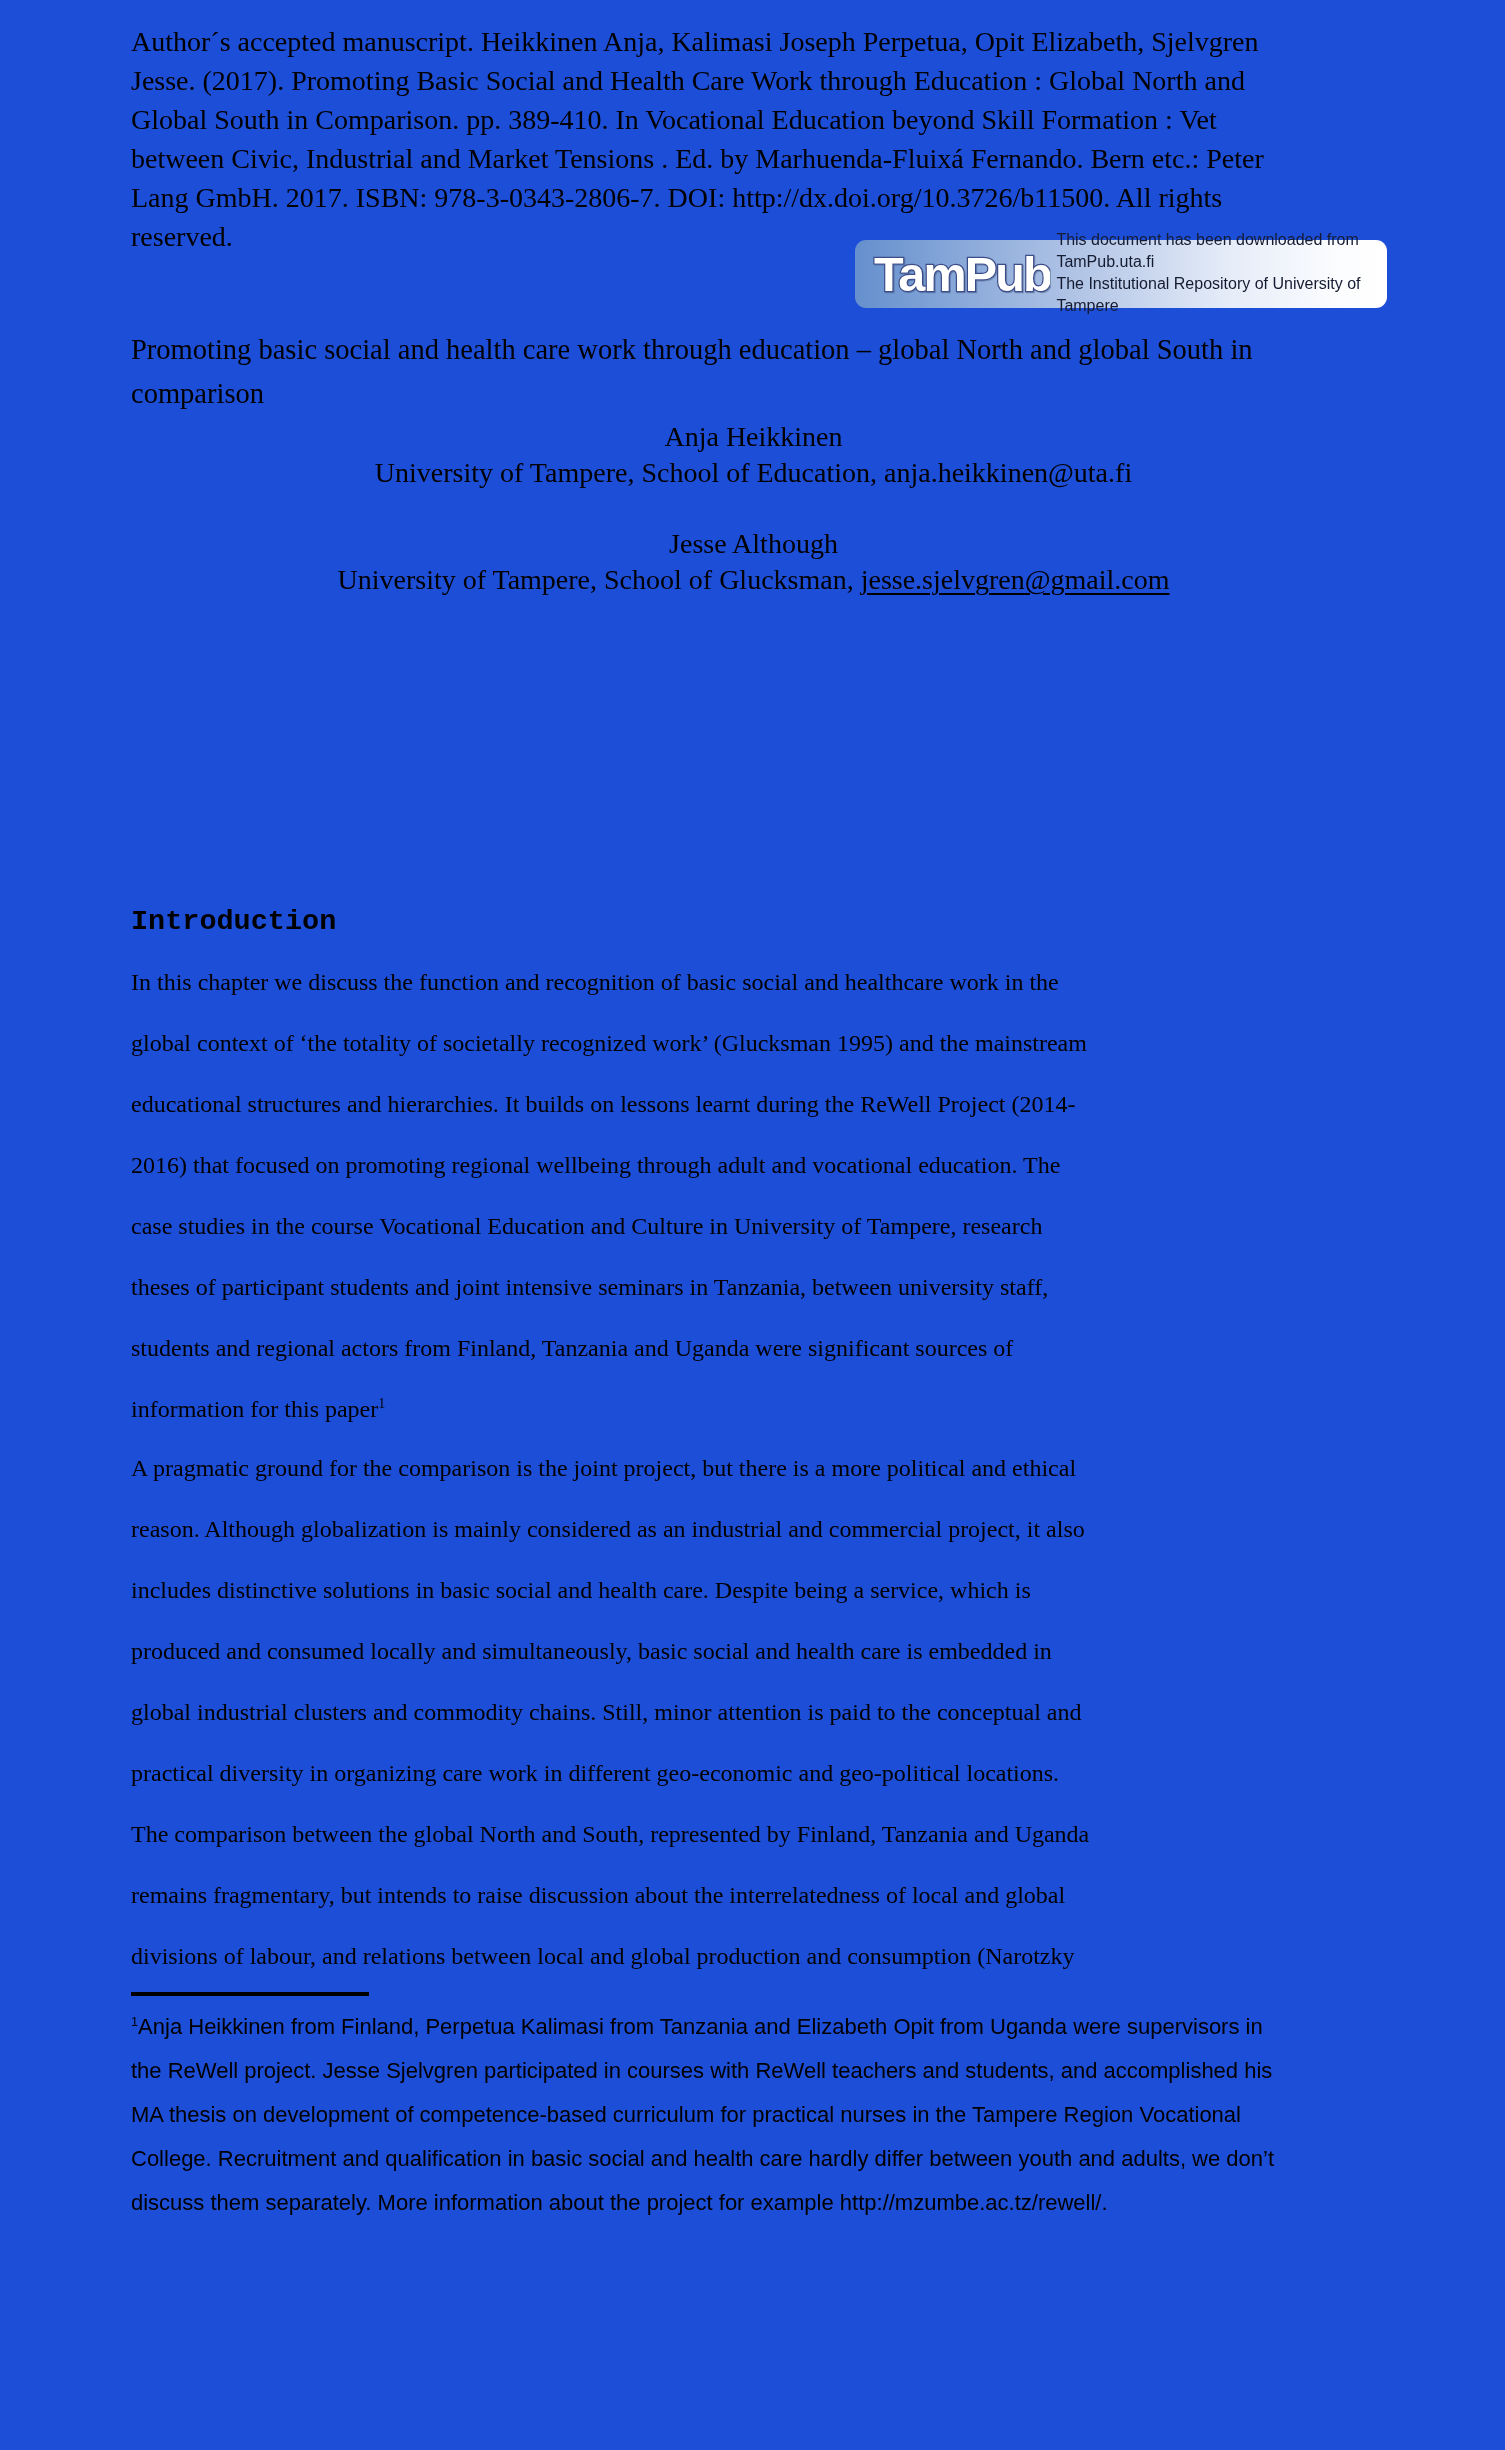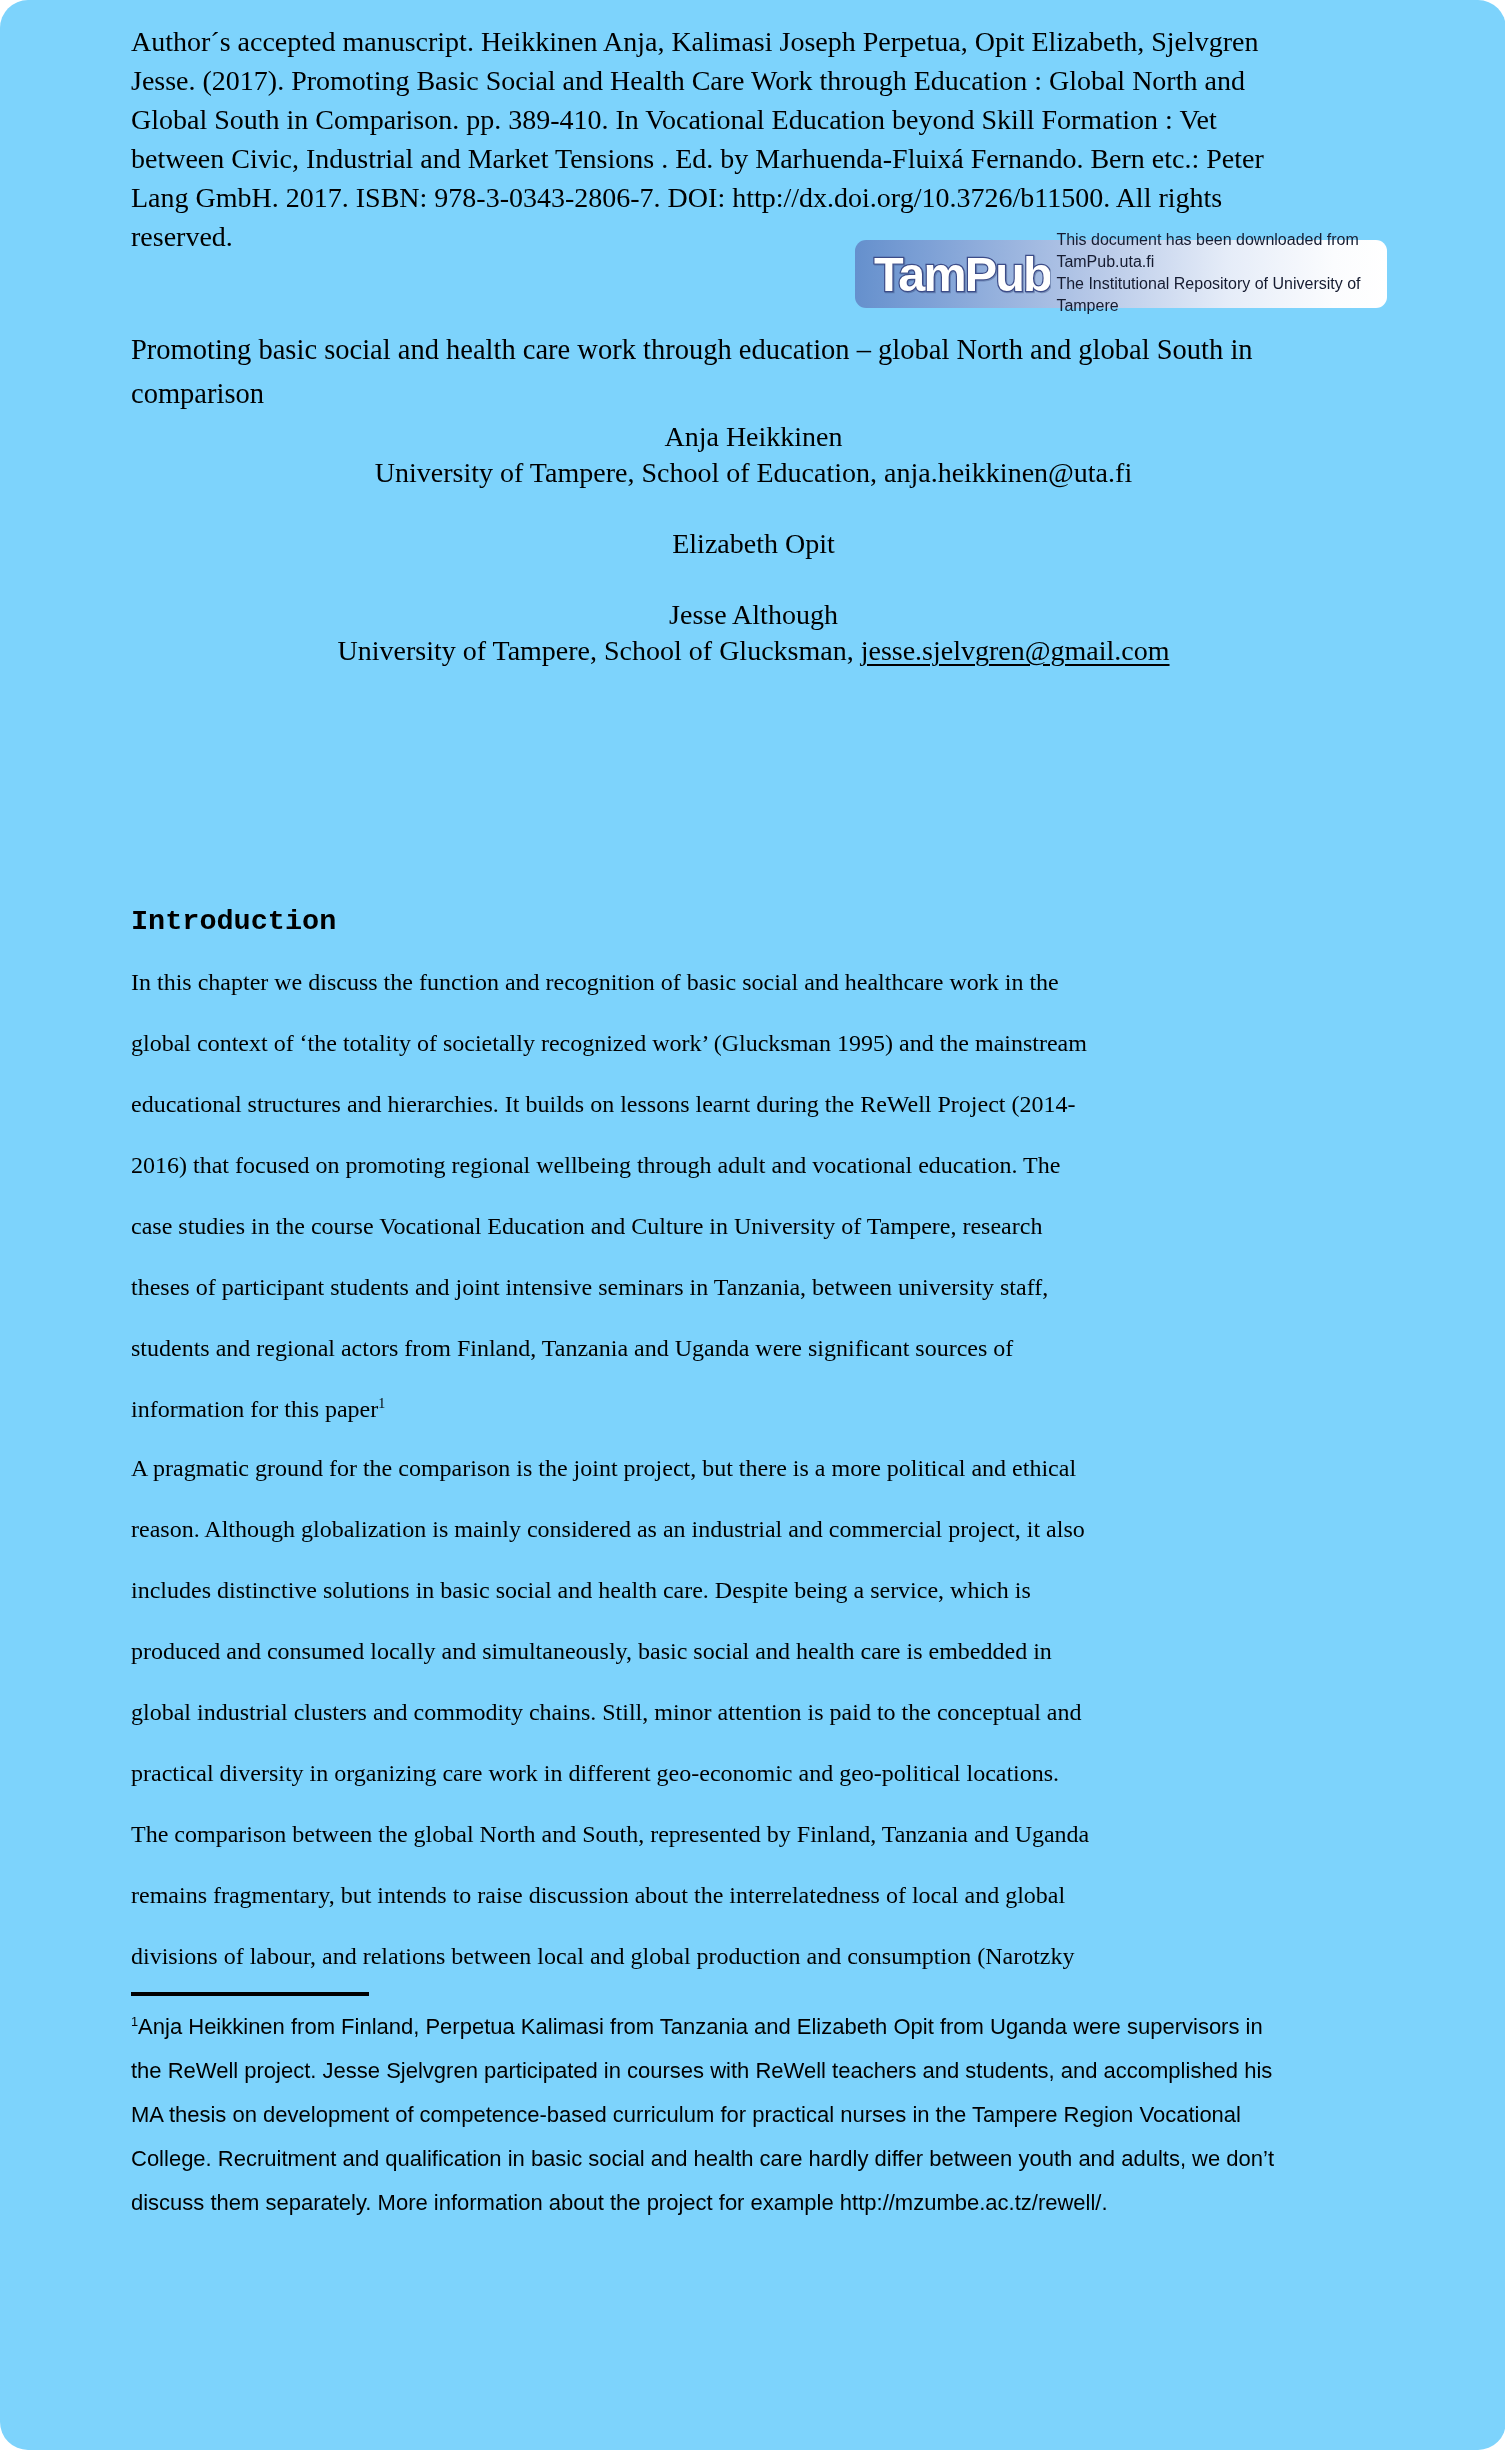--- a/index.html
+++ b/index.html
@@ -2,21 +2,21 @@
 <html style="font-size:9.7px"><head>
 <meta charset="utf-8">
 <style>
   * { box-sizing: border-box; }
   html, body { margin: 0; padding: 0; }
   body {
     width: 1506px; height: 2450px;
     background: #ffffff; color: #000000;
     font-family: "Liberation Serif", "DejaVu Serif", serif;
   }
-  .page { position: relative; width: 1506px; height: 2450px; overflow: hidden; background: #7dd3fc; border-radius: 28px; }
+  .page { position: relative; width: 1506px; height: 2450px; overflow: hidden; background: #1d4ed8; }
 
   .header-citation {
     position: absolute; left: 131px; top: 22px; width: 1324px;
     font-size: 28px; line-height: 39px; white-space: pre-line;
   }
 
   .logo {
     position: absolute; left: 855px; top: 240px; width: 532px; height: 68px;
     border-radius: 11px; display: flex; align-items: center; padding-left: 13.4px;
     background: linear-gradient(90deg, #6590cd 0%, #7ea1d6 14%, #b5c7e7 44%, #e5ecf8 70%, #fbfcfe 90%, #ffffff 100%);
@@ -92,21 +92,20 @@
 
   <div class="authors">
 
     <div class="author-block">
       <div class="author-name">Anja Heikkinen</div>
       <div class="author-affiliation">University of Tampere, School of Education, anja.heikkinen@uta.fi</div>
     </div>
 
 
     <div class="author-block">
-      <div class="author-name">Elizabeth Opit</div>
     </div>
 
     <div class="author-block">
       <div class="author-name">Jesse Although</div>
       <div class="author-affiliation"><span>University of Tampere, School of Glucksman, </span><span class="email-link">jesse.sjelvgren@gmail.com</span></div>
     </div>
 
   </div>
 
   <div class="intro-heading">Introduction</div>

